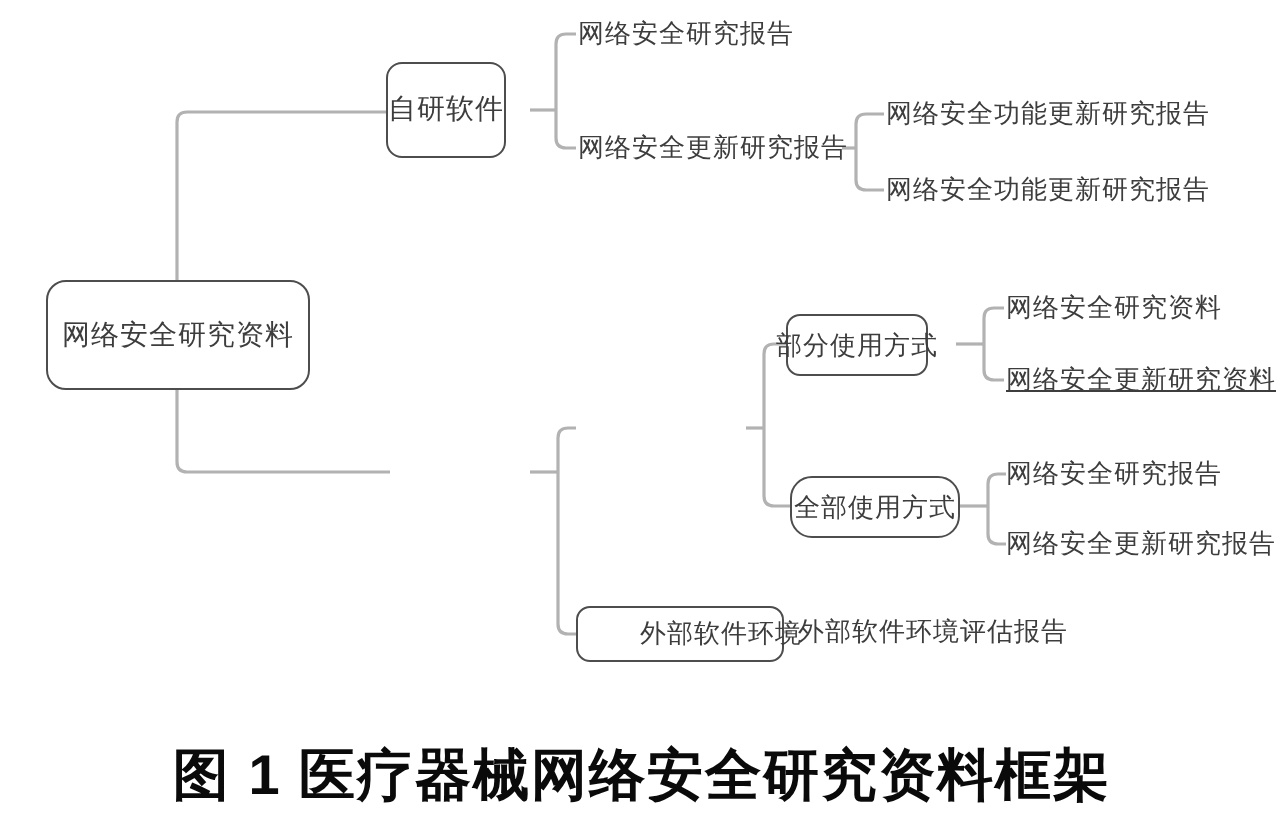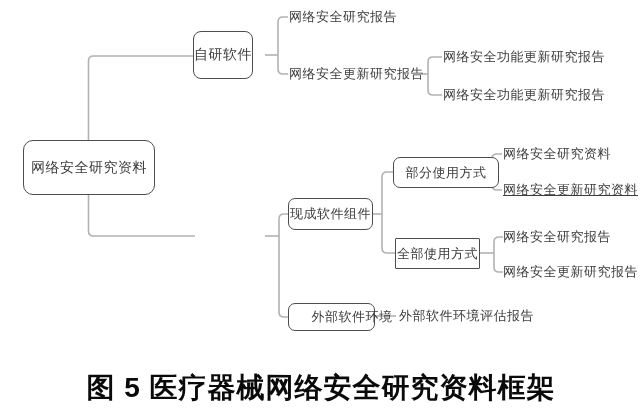--- a/index.html
+++ b/index.html
@@ -57,41 +57,40 @@
     <path d="M 480 253 L 494 253"></path>
     <path d="M 503 237 L 499 237 Q 494 237 494 242 L 494 267 Q 494 272 499 272 L 503 272"></path>
     <path d="M 372 316 L 396 316"></path>
   </svg>
 
   <div class="node lv-big" style="left:23px; top:140px; width:132px; height:55px; border-radius:10px;">网络安全研究资料</div>
 
   <div class="node lv-big" style="left:193px; top:31px; width:60px; height:48px;">自研软件</div>
 
 
-  <div class="node" style="left:288px; top:198px; width:85px; height:32px; border-radius:7px;">现成软件组件</div>
 
-  <div class="node" style="left:288px; top:303px; width:87px; height:28px; border-radius:7px;padding-left:41px;">外部软件环境</div>
+  <div class="node" style="left:288px; top:303px; width:104px; height:28px; border-radius:7px;padding-left:41px;">外部软件环境</div>
 
-  <div class="node" style="left:393px; top:157px; width:106px; height:31px; border-radius:7px;">部分使用方式</div>
+  <div class="node" style="left:393px; top:157px; width:71px; height:31px; border-radius:7px;">部分使用方式</div>
 
-  <div class="node" style="left:395px; top:238px; width:85px; height:31px; border-radius:1px;">全部使用方式</div>
+  <div class="node" style="left:395px; top:238px; width:85px; height:31px; border-radius:11px;">全部使用方式</div>
 
   <div class="leaf" style="left:289px; top:9px;">网络安全研究报告</div>
 
   <div class="leaf" style="left:289px; top:66px;">网络安全更新研究报告</div>
 
   <div class="leaf" style="left:443px; top:49px;">网络安全功能更新研究报告</div>
 
   <div class="leaf" style="left:443px; top:87px;">网络安全功能更新研究报告</div>
 
   <div class="leaf" style="left:503px; top:146px;">网络安全研究资料</div>
 
   <div class="leaf" style="left:503px; top:182px;text-decoration:underline;">网络安全更新研究资料</div>
 
   <div class="leaf" style="left:503px; top:229px;">网络安全研究报告</div>
 
   <div class="leaf" style="left:503px; top:264px;">网络安全更新研究报告</div>
 
   <div class="leaf" style="left:399px; top:308px;">外部软件环境评估报告</div>
 
-  <div class="caption">图 5 医疗器械网络安全研究资料框架</div>
+  <div class="caption">图 1 医疗器械网络安全研究资料框架</div>
 
 </div>
 
 </body></html>

